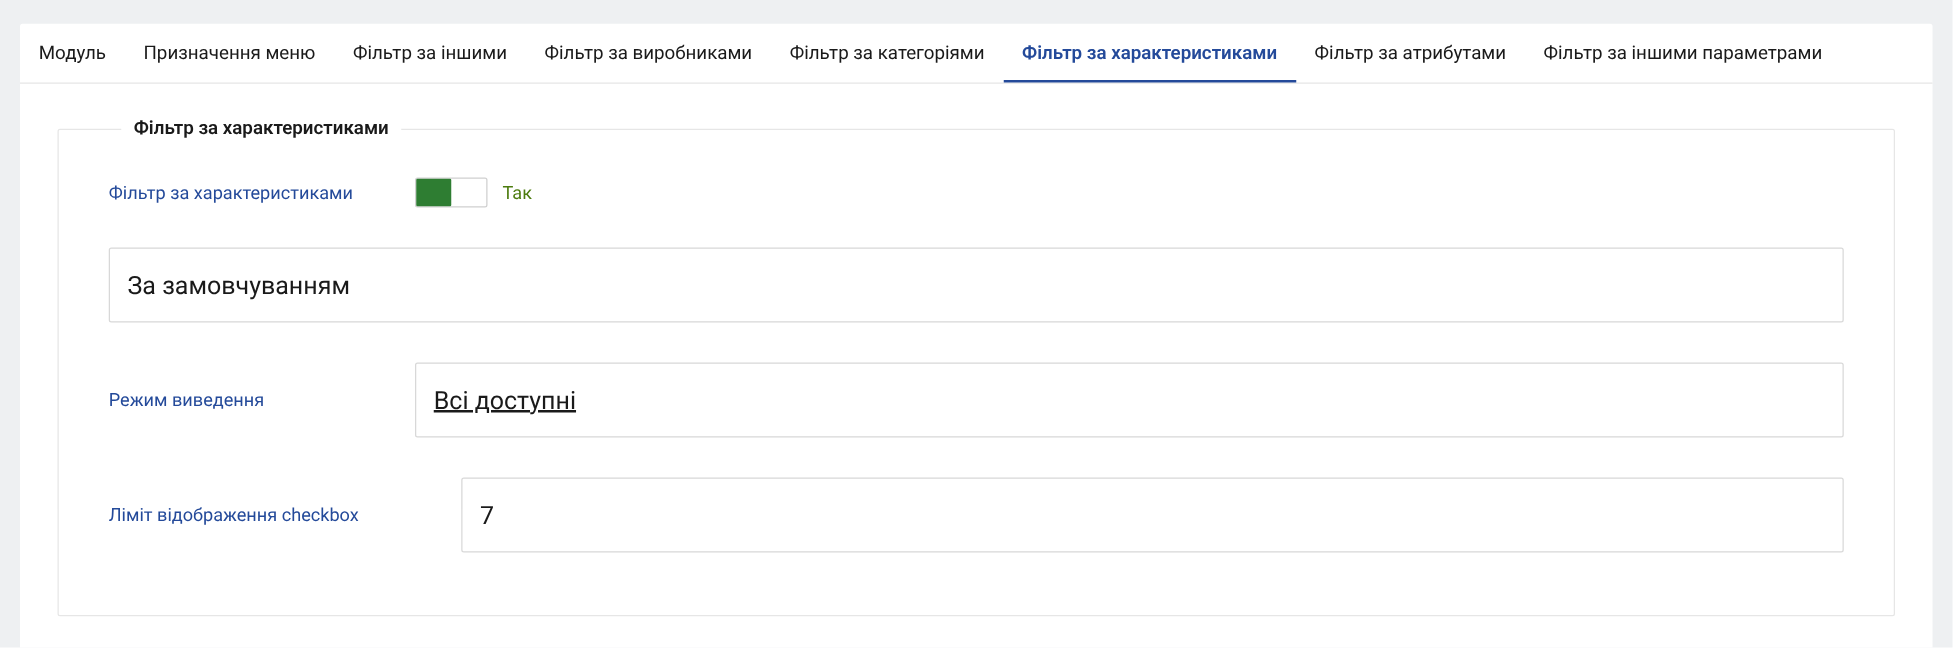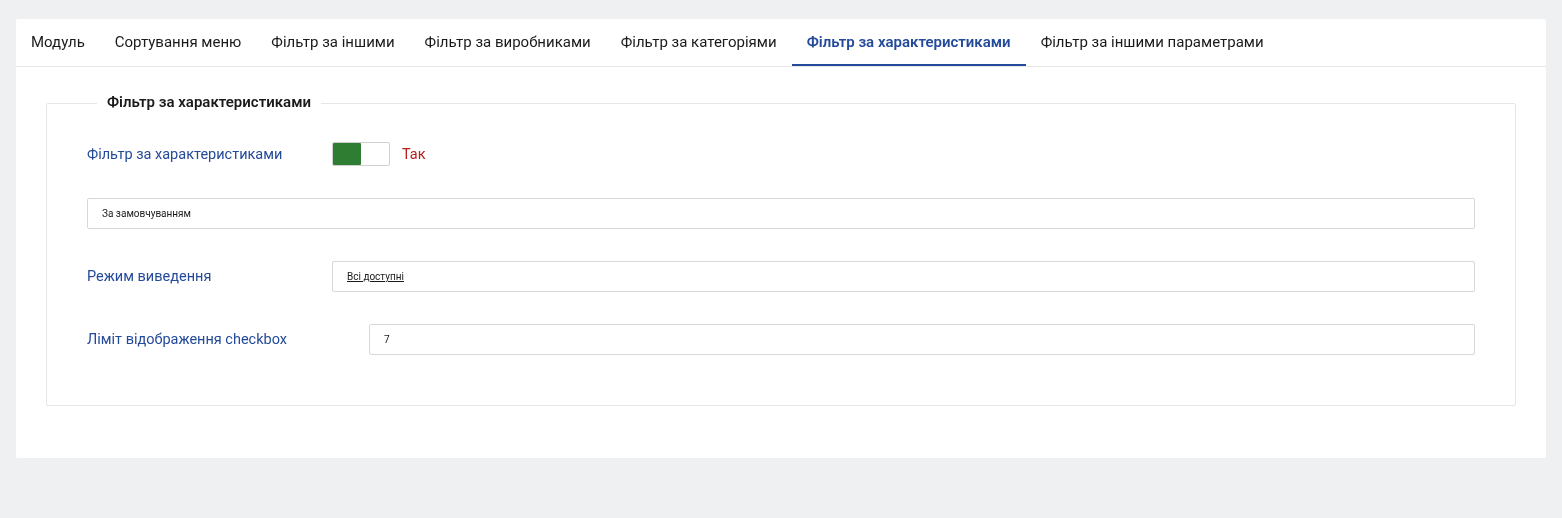--- a/index.html
+++ b/index.html
@@ -86,49 +86,50 @@
     position: absolute;
     left: 0;
     top: 0;
     width: 28px;
     height: 22px;
     background: #2e7d32;
     border-radius: 1px;
   }
   .toggle-label {
     margin-left: 12px;
-    color: #b91c1c;
+    color: #4d7c0f;
     font-size: 14.5px;
   }
   .select, .input-text {
     flex: 1;
-    height: 31px;
+    height: 60px;
     border: 1px solid #d8d8d8;
     border-radius: 2px;
     padding: 0 14px;
-    font-size: 10px;
+    font-size: 20px;
     color: #1a1a1a;
     background: #fff;
     font-family: inherit;
     appearance: none;
     -webkit-appearance: none;
   }
 </style>
 </head>
 <body>
 
 <div class="panel">
 
   <div class="tabs">
     <div class="tab">Модуль</div>
-    <div class="tab">Сортування меню</div>
+    <div class="tab">Призначення меню</div>
     <div class="tab">Фільтр за іншими</div>
     <div class="tab">Фільтр за виробниками</div>
     <div class="tab">Фільтр за категоріями</div>
     <div class="tab active">Фільтр за характеристиками</div>
+    <div class="tab">Фільтр за атрибутами</div>
     <div class="tab">Фільтр за іншими параметрами</div>
   </div>
 
   <div class="content">
     <div class="fieldset">
       <div class="legend">Фільтр за характеристиками</div>
 
       <div class="row">
         <div class="label">Фільтр за характеристиками</div>
         <div class="control">

